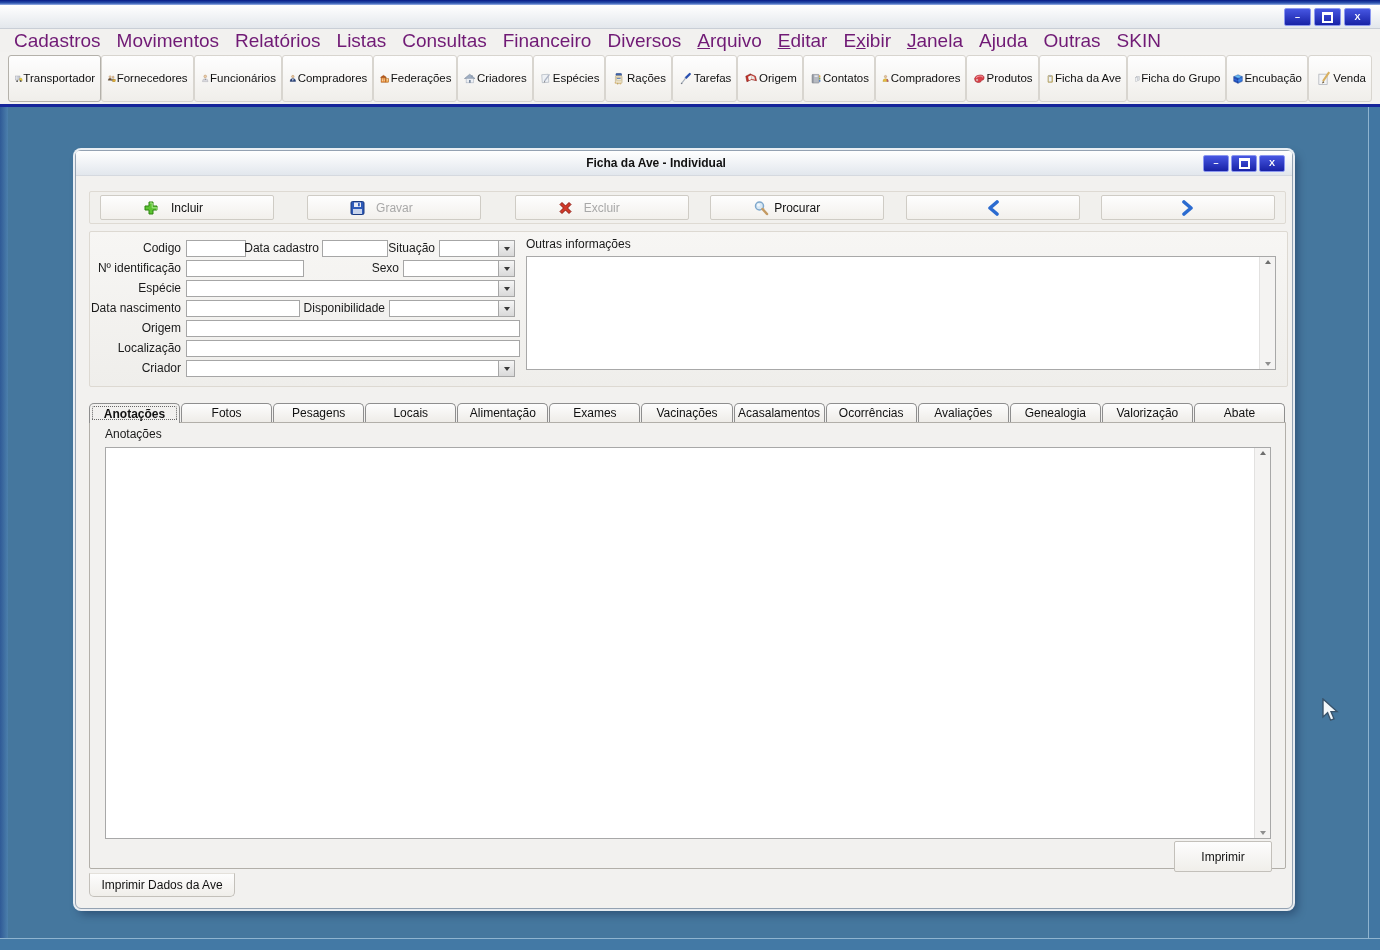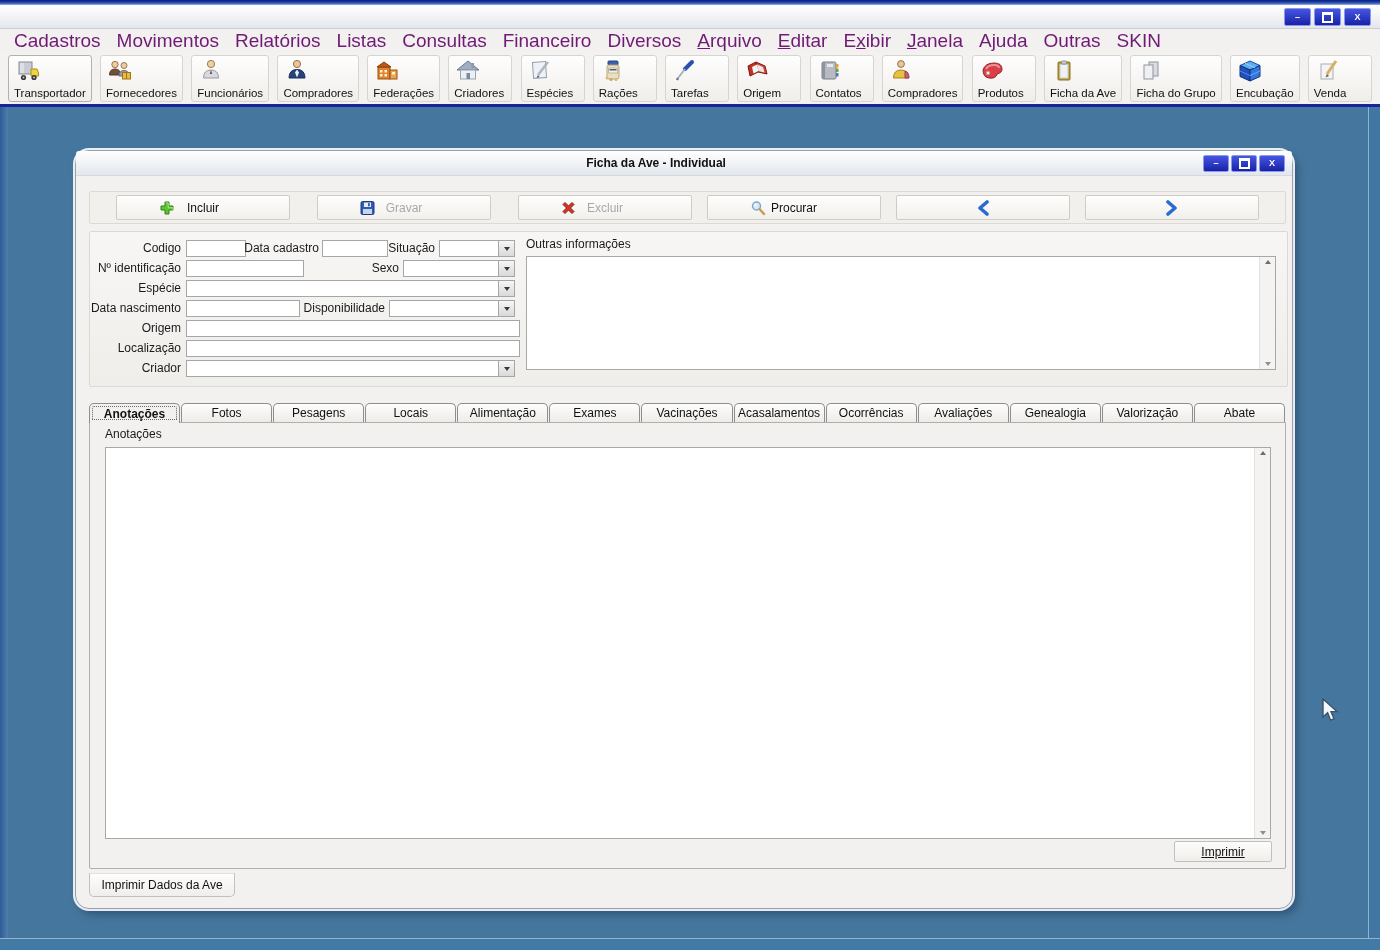--- a/index.html
+++ b/index.html
@@ -9,35 +9,35 @@
   .top-edge{position:absolute;left:0;top:0;width:100%;height:5px;background:linear-gradient(#071B86,#2E55B0 60%,#9FB6E8);}
   .titlebar{position:absolute;left:0;top:5px;width:100%;height:23px;background:linear-gradient(#FFFFFF,#E3E7EC);border-bottom:1px solid #C9CED6;}
   .title-text{position:absolute;left:48%;top:22px;transform:translateX(-50%);font-size:12.5px;font-weight:bold;color:#111;white-space:nowrap;}
   .title-text span{margin:0 9px;}
   .win-controls{position:absolute;right:9px;top:3px;display:flex;gap:3px;}
   .win-btn{width:25px;height:16px;background:linear-gradient(#4656E2,#1822A6);border:1px solid #8C98F0;border-radius:2px;color:#fff;font-size:9px;font-weight:bold;display:flex;align-items:center;justify-content:center;line-height:1;cursor:default;}
   .win-btn .maxbox{width:7px;height:6px;border:2px solid #fff;border-top-width:3px;}
   .menubar{position:absolute;left:0;top:29px;width:100%;height:23px;background:#F2F1EF;display:flex;align-items:center;padding-left:6px;box-sizing:border-box;}
   .menu-item{padding:2px 8px;font-size:19px;color:#701a75;white-space:nowrap;}
   .toolbar{position:absolute;left:0;top:52px;width:100%;height:55px;background:#F3F2F0;border-bottom:3px solid #16259A;display:flex;align-items:center;justify-content:space-between;padding:0 8px;box-sizing:border-box;}
-  .tool-btn{height:47px;min-width:64px;padding:2px 5px 1px;border:1px solid #D8D5CF;border-radius:3px;background:linear-gradient(#FEFEFE,#F0EEEA);display:flex;flex-direction:column;justify-content:space-between;box-sizing:border-box;}
+  .tool-btn{height:47px;min-width:64px;padding:2px 5px 1px;border:1px solid #D8D5CF;border-radius:3px;background:linear-gradient(#FEFEFE,#F0EEEA);display:flex;align-items:center;justify-content:space-between;box-sizing:border-box;}
   .tool-btn.focused{border-color:#B4B1AA;}
   .tool-btn .lbl{font-size:11.5px;color:#111;white-space:nowrap;line-height:1;}
   .tool-btn svg{display:block;}
   
   .frame-left{position:absolute;left:0;top:107px;width:8px;bottom:0;background:linear-gradient(to right,#2F5A96,#4C80AC);}
   .frame-right{position:absolute;right:0;top:107px;width:11px;bottom:0;background:#4176A2;border-left:1px solid #8FB4CF;}
   .frame-bottom{position:absolute;left:0;bottom:0;width:100%;height:11px;background:#4379A5;border-top:1px solid #8FB4CF;}
   
-  .dialog{position:absolute;left:75px;top:150px;width:1216px;height:757px;background:#F2F1EF;border:1px solid #94A2B2;border-radius:14px;box-shadow:0 0 0 2px rgba(252,252,253,.9),4px 5px 10px rgba(0,10,40,.35);}
+  .dialog{position:absolute;left:75px;top:150px;width:1216px;height:757px;background:#F2F1EF;border:1px solid #94A2B2;border-radius:6px;box-shadow:0 0 0 2px rgba(252,252,253,.9),4px 5px 10px rgba(0,10,40,.35);}
   .dlg-titlebar{position:absolute;left:0;top:0;width:100%;height:24px;background:linear-gradient(#FFFFFF,#E2E7ED);border-bottom:1px solid #D5D9DF;border-radius:3px 3px 0 0;}
   .dlg-title{position:absolute;left:47.7%;top:5px;transform:translateX(-50%);font-size:12px;font-weight:bold;color:#111;white-space:nowrap;}
   .dlg-controls{position:absolute;right:7px;top:4px;display:flex;gap:2px;}
   .dlg-controls .win-btn{width:24px;height:15px;}
-  .dlg-toolbar{position:absolute;left:13px;top:40px;width:1197px;height:33px;background:#F1F0ED;border:1px solid #DEDAD3;border-radius:2px;display:flex;align-items:center;justify-content:space-between;padding:0 26px;box-sizing:border-box;}
+  .dlg-toolbar{position:absolute;left:13px;top:40px;width:1197px;height:33px;background:#F1F0ED;border:1px solid #DEDAD3;border-radius:2px;display:flex;align-items:center;justify-content:space-between;padding:0 10px;box-sizing:border-box;}
   .action-btn{position:relative;width:174px;height:25px;background:linear-gradient(#FEFEFE,#F2F0EC);border:1px solid #CFCCC5;border-radius:2px;display:flex;align-items:center;justify-content:center;font-size:12px;color:#111;box-sizing:border-box;}
   .action-btn .ic{position:absolute;left:42px;top:50%;transform:translateY(-50%);display:flex;}
   .action-btn.disabled{color:#A8A8A8;margin-left:12px;}
   
   .form-panel{position:absolute;left:13px;top:80px;width:1197px;height:154px;background:linear-gradient(#F7F6F4,#EFEEEB);border:1px solid #DDD9D2;border-radius:2px;}
   .flabel{position:absolute;text-align:right;font-size:12px;color:#1A1A1A;height:17px;line-height:17px;white-space:nowrap;}
   .tinput{position:absolute;height:17px;border:1px solid #A6A6A6;background:#fff;font:12px "Liberation Sans",sans-serif;padding:0 3px;box-sizing:border-box;outline:none;}
   .combo{position:absolute;height:17px;border:1px solid #A6A6A6;background:#fff;box-sizing:border-box;}
   .combo .drop{position:absolute;right:0;top:0;bottom:0;width:15px;background:linear-gradient(#F6F6F6,#D9D9D9);border-left:1px solid #A6A6A6;display:flex;align-items:center;justify-content:center;}
   .tri-down{width:0;height:0;border:3.5px solid transparent;border-top:4.5px solid #3A3A3A;margin-top:4px;}
@@ -46,21 +46,21 @@
   .textbox{position:absolute;background:#fff;border:1px solid #A8A8A8;box-sizing:border-box;}
   .textbox textarea{position:absolute;left:0;top:0;right:15px;bottom:0;width:calc(100% - 15px);height:100%;border:none;resize:none;outline:none;background:transparent;font:12px "Liberation Sans",sans-serif;padding:2px 4px;box-sizing:border-box;}
   .vscroll{position:absolute;right:0;top:0;bottom:0;width:15px;background:#F4F3F2;border-left:1px solid #E2E1E0;display:flex;flex-direction:column;justify-content:space-between;align-items:center;}
   
   .tabs{position:absolute;left:13px;top:252px;width:1197px;height:20px;display:flex;}
   .tab{flex:1;height:19px;margin-right:1px;border:1px solid #8E8E8E;border-bottom:none;border-radius:5px 5px 0 0;background:linear-gradient(#FDFDFD,#EEECE8);display:flex;align-items:center;justify-content:center;font-size:12px;color:#111;box-sizing:border-box;}
   .tab.active{background:#F2F1EF;font-weight:bold;height:20px;position:relative;z-index:3;outline:1px dotted #666;outline-offset:-4px;}
   .tab-content{position:absolute;left:13px;top:271px;width:1197px;height:447px;background:#F2F1EF;border:1px solid #B2AFA9;border-radius:0 0 2px 2px;box-sizing:border-box;z-index:2;}
   .content-label{position:absolute;left:15px;top:4px;font-size:12px;color:#1A1A1A;}
   .btn{background:linear-gradient(#FDFDFD,#F0EEEA);border:1px solid #C3C0BA;border-radius:2px;font-size:12px;color:#111;display:flex;align-items:center;justify-content:center;box-sizing:border-box;}
-  .imprimir-btn{position:absolute;left:1084px;top:418px;width:98px;height:21px;text-decoration:underline;}
+  .imprimir-btn{position:absolute;left:1084px;top:418px;width:98px;height:31px;}
   .bottom-tab{position:absolute;left:13px;top:722px;width:146px;height:24px;border-radius:0 0 5px 5px;border-top-color:#E4E1DB;}
   
   .cursor{position:absolute;left:1322px;top:698px;z-index:50;}
 </style>
 </head>
 <body>
 
 <div class="screen">
   <div class="top-edge"></div>
 

